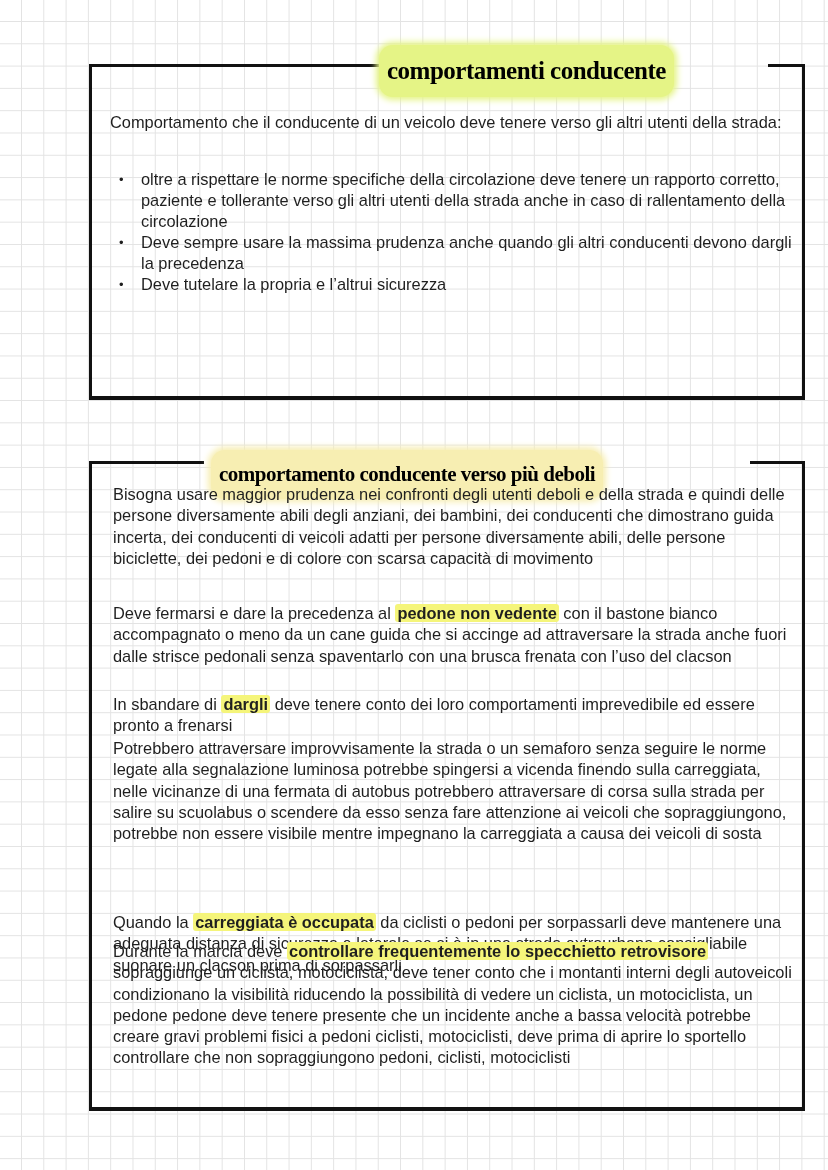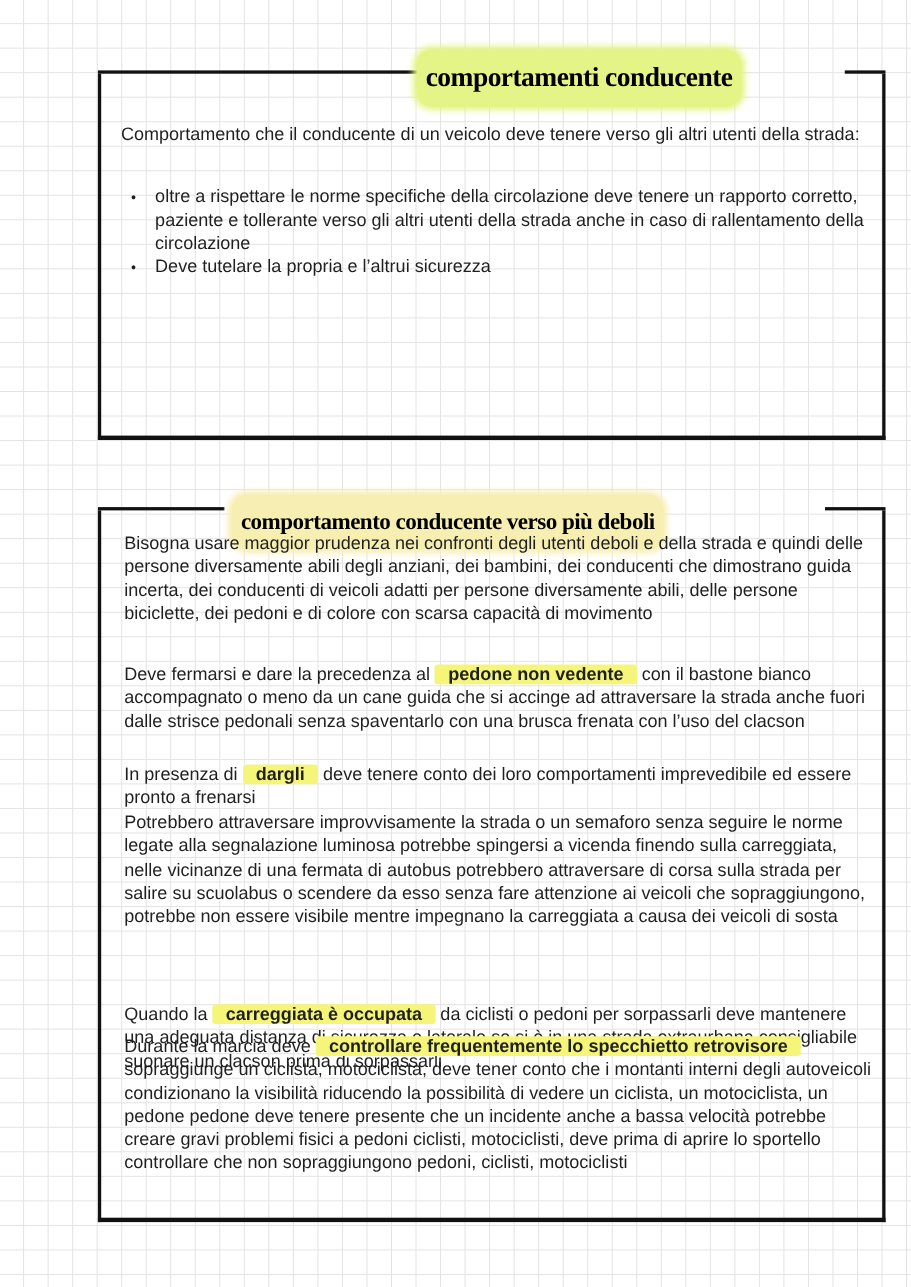--- a/index.html
+++ b/index.html
@@ -55,53 +55,54 @@
   ul.bullets {
     position: absolute; left: 100px; top: 153px; width: 680px;
     margin: 16px; padding: 0; list-style: none;
     font-size: 16.4px; line-height: 21px;
   }
   ul.bullets li { position: relative; padding-left: 25px; }
   ul.bullets li::before {
     content: "\2022"; position: absolute; left: 3px; top: 0; font-size: 13px;
   }
   .para { position: absolute; left: 113px; width: 680px; font-size: 16.4px; line-height: 21.3px; }
-  .hl { background: #f5f57a; font-weight: bold; padding: 0 12px; border-radius: 3px; }
+  .hl { background: #f5f57a; font-weight: bold; padding: 0 2px; border-radius: 3px; }
 </style>
 </head>
 <body>
 
 <div class="box" id="box1">
   <div class="topline" style="left:-3px; width:293px;"></div>
   <div class="topline" style="left:676px; width:37px;"></div>
 </div>
 <div class="title" id="title1">comportamenti conducente</div>
 
 <div class="text" id="intro1">Comportamento che il conducente di un veicolo deve tenere verso gli altri utenti della strada:</div>
 <ul class="bullets">
   <li>oltre a rispettare le norme specifiche della circolazione deve tenere un rapporto corretto, paziente e tollerante verso gli altri utenti della strada anche in caso di rallentamento della circolazione</li>
+  <li>Deve sempre usare la massima prudenza anche quando gli altri conducenti devono dargli la precedenza</li>
   <li>Deve tutelare la propria e l’altrui sicurezza</li>
 </ul>
 
 <div class="box" id="box2">
   <div class="topline" style="left:-3px; width:115px;"></div>
   <div class="topline" style="left:658px; width:55px;"></div>
 </div>
 <div class="title" id="title2">comportamento conducente verso più deboli</div>
 
 <div class="para" style="top:484px;">
   <span>Bisogna usare maggior prudenza nei confronti degli utenti deboli e della strada e quindi delle persone diversamente abili degli anziani, dei bambini, dei conducenti che dimostrano guida incerta, dei conducenti di veicoli adatti per persone diversamente abili, delle persone biciclette, dei pedoni e di colore con scarsa capacità di movimento</span>
 </div>
 
 <div class="para" style="top:603px;">
   <span>Deve fermarsi e dare la precedenza al </span><span class="hl">pedone non vedente</span><span> con il bastone bianco accompagnato o meno da un cane guida che si accinge ad attraversare la strada anche fuori dalle strisce pedonali senza spaventarlo con una brusca frenata con l’uso del clacson</span>
 </div>
 
 <div class="para" style="top:694px;">
-  <span>In presenza di </span><span class="hl">dargli</span><span> deve tenere conto dei loro comportamenti imprevedibile ed essere pronto a frenarsi</span>
+  <span>In sbandare di </span><span class="hl">dargli</span><span> deve tenere conto dei loro comportamenti imprevedibile ed essere pronto a frenarsi</span>
 </div>
 
 <div class="para" style="top:738px;">
   <span>Potrebbero attraversare improvvisamente la strada o un semaforo senza seguire le norme legate alla segnalazione luminosa potrebbe spingersi a vicenda finendo sulla carreggiata, nelle vicinanze di una fermata di autobus potrebbero attraversare di corsa sulla  strada per salire su scuolabus o scendere da esso senza fare attenzione ai veicoli che sopraggiungono, potrebbe non essere visibile mentre impegnano la carreggiata a causa dei veicoli di sosta</span>
 </div>
 
 <div class="para" style="top:912px;">
   <span>Quando la </span><span class="hl">carreggiata è occupata</span><span> da ciclisti o pedoni per sorpassarli deve mantenere una adeguata distanza di sicurezza e laterale se si è in una strada extraurbana consigliabile suonare un clacson prima di sorpassarli</span>
 </div>
 

